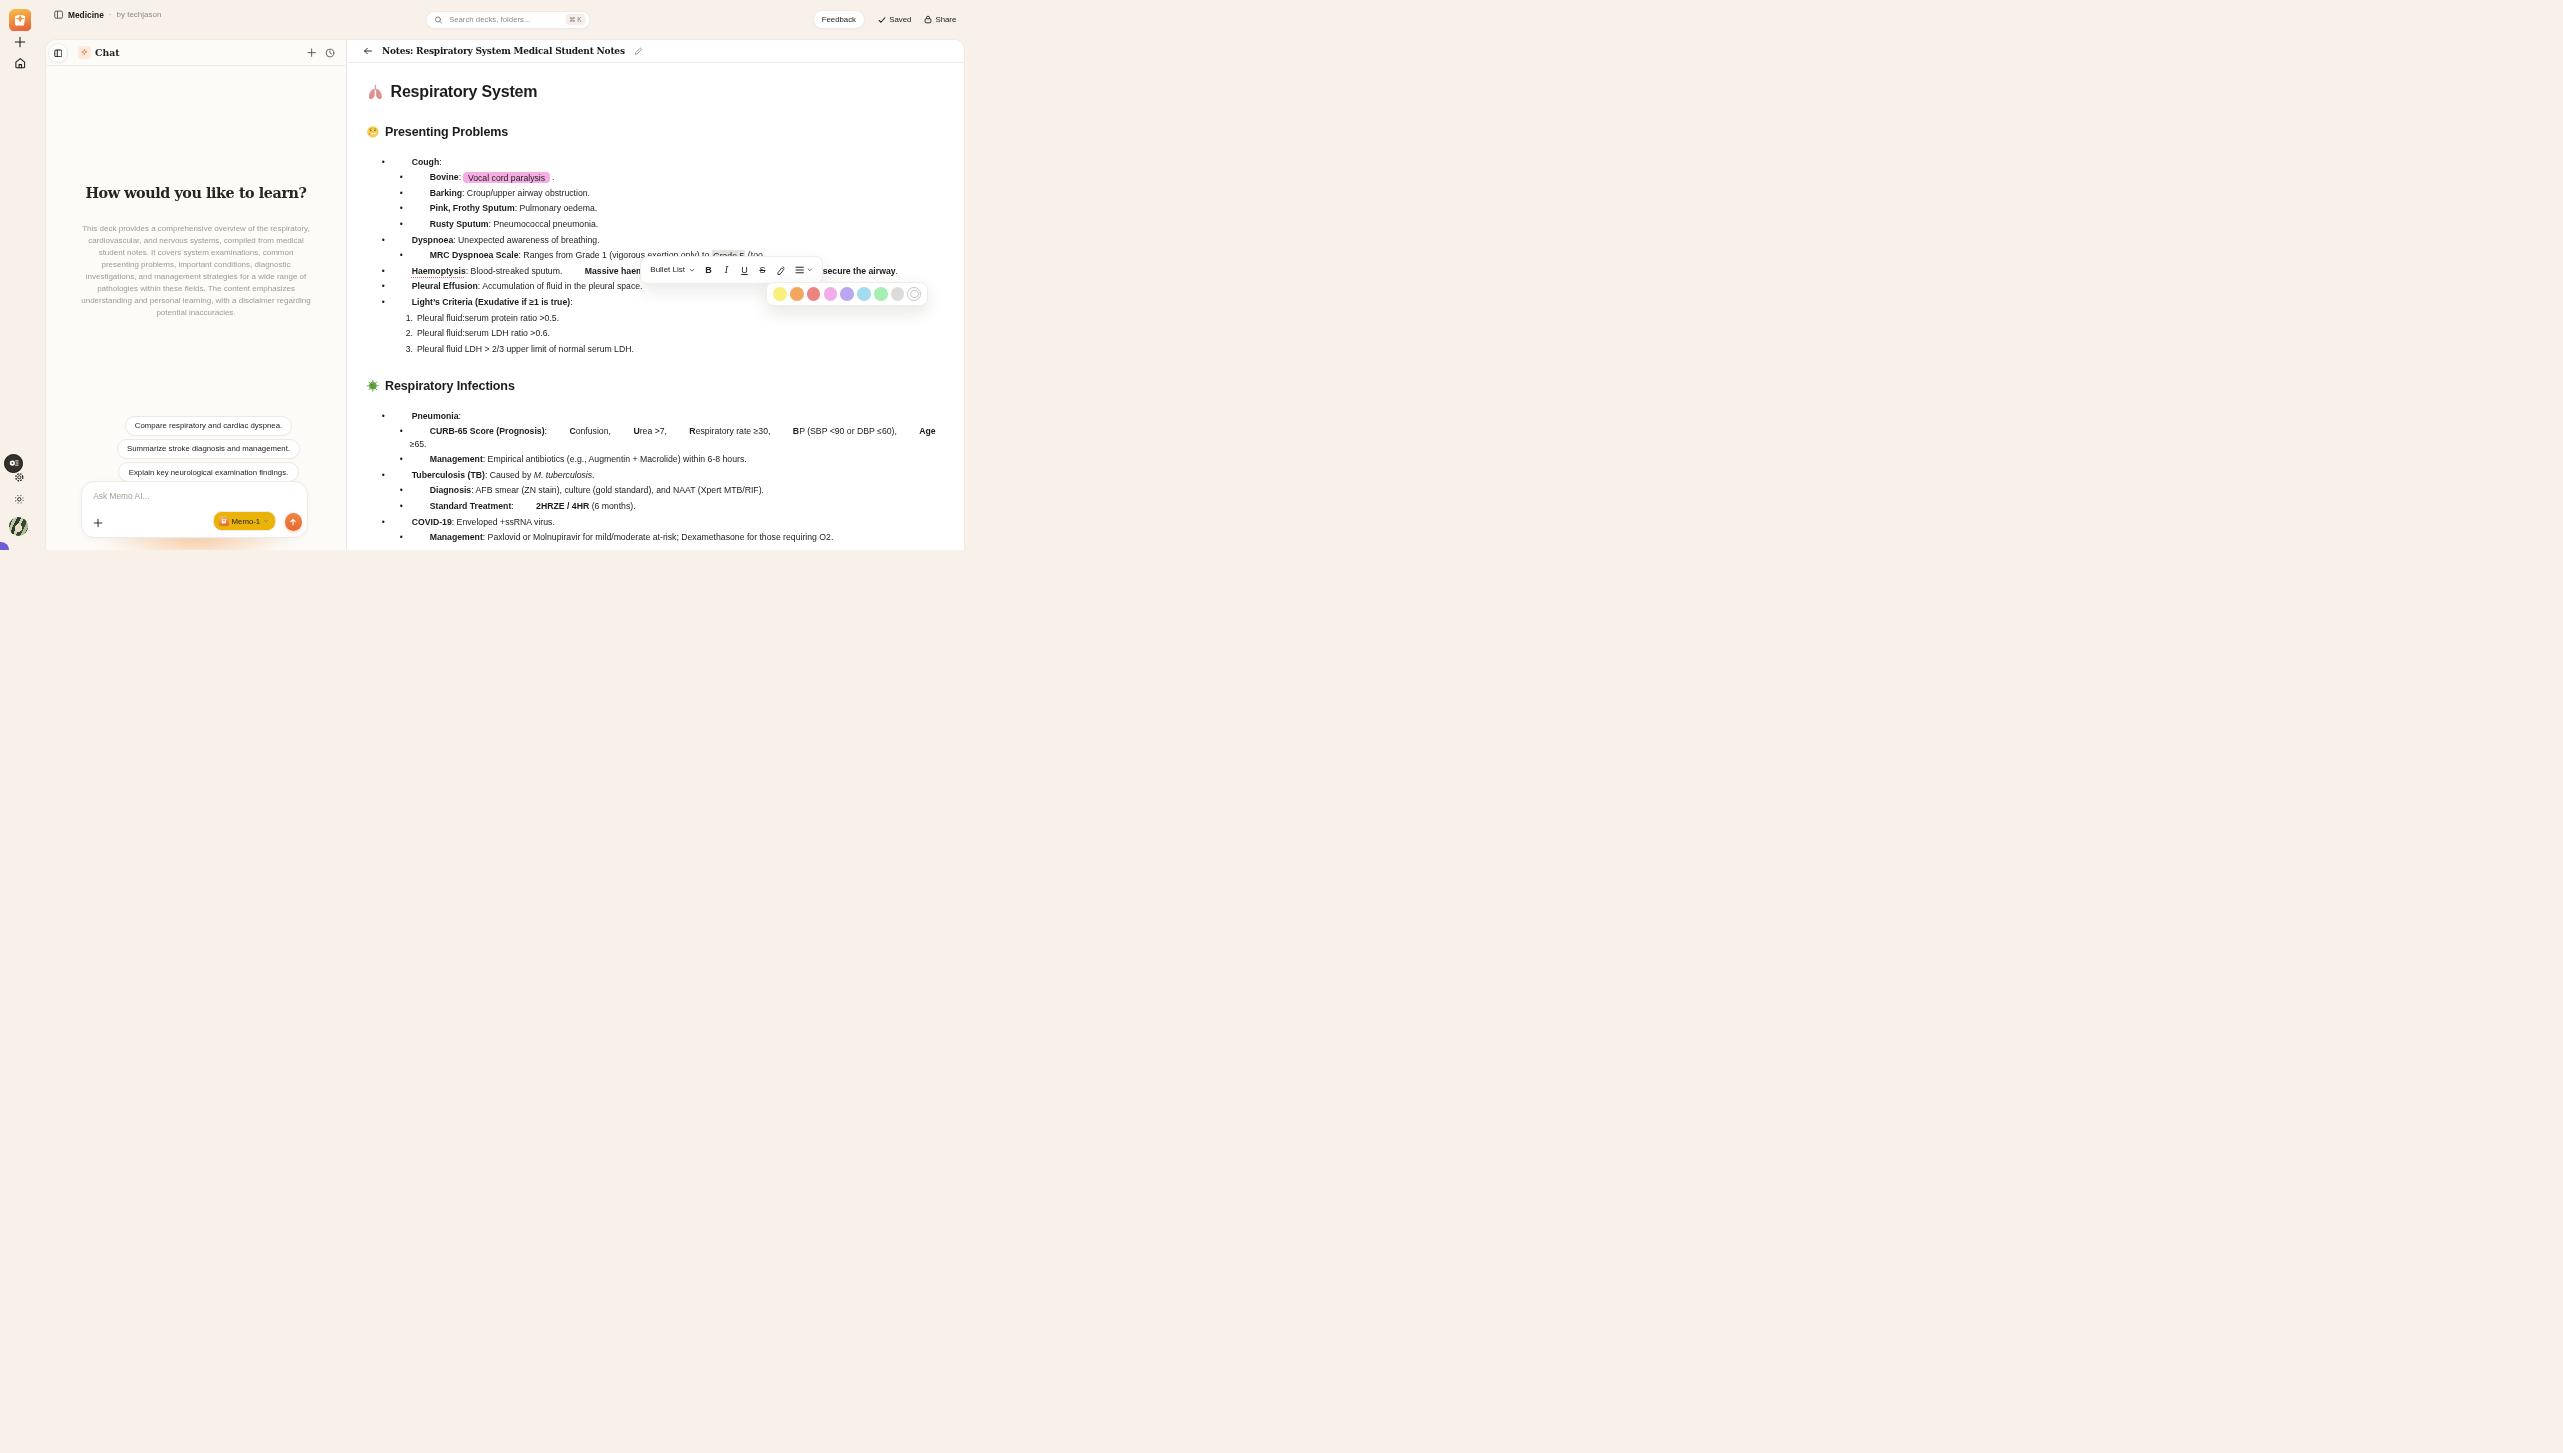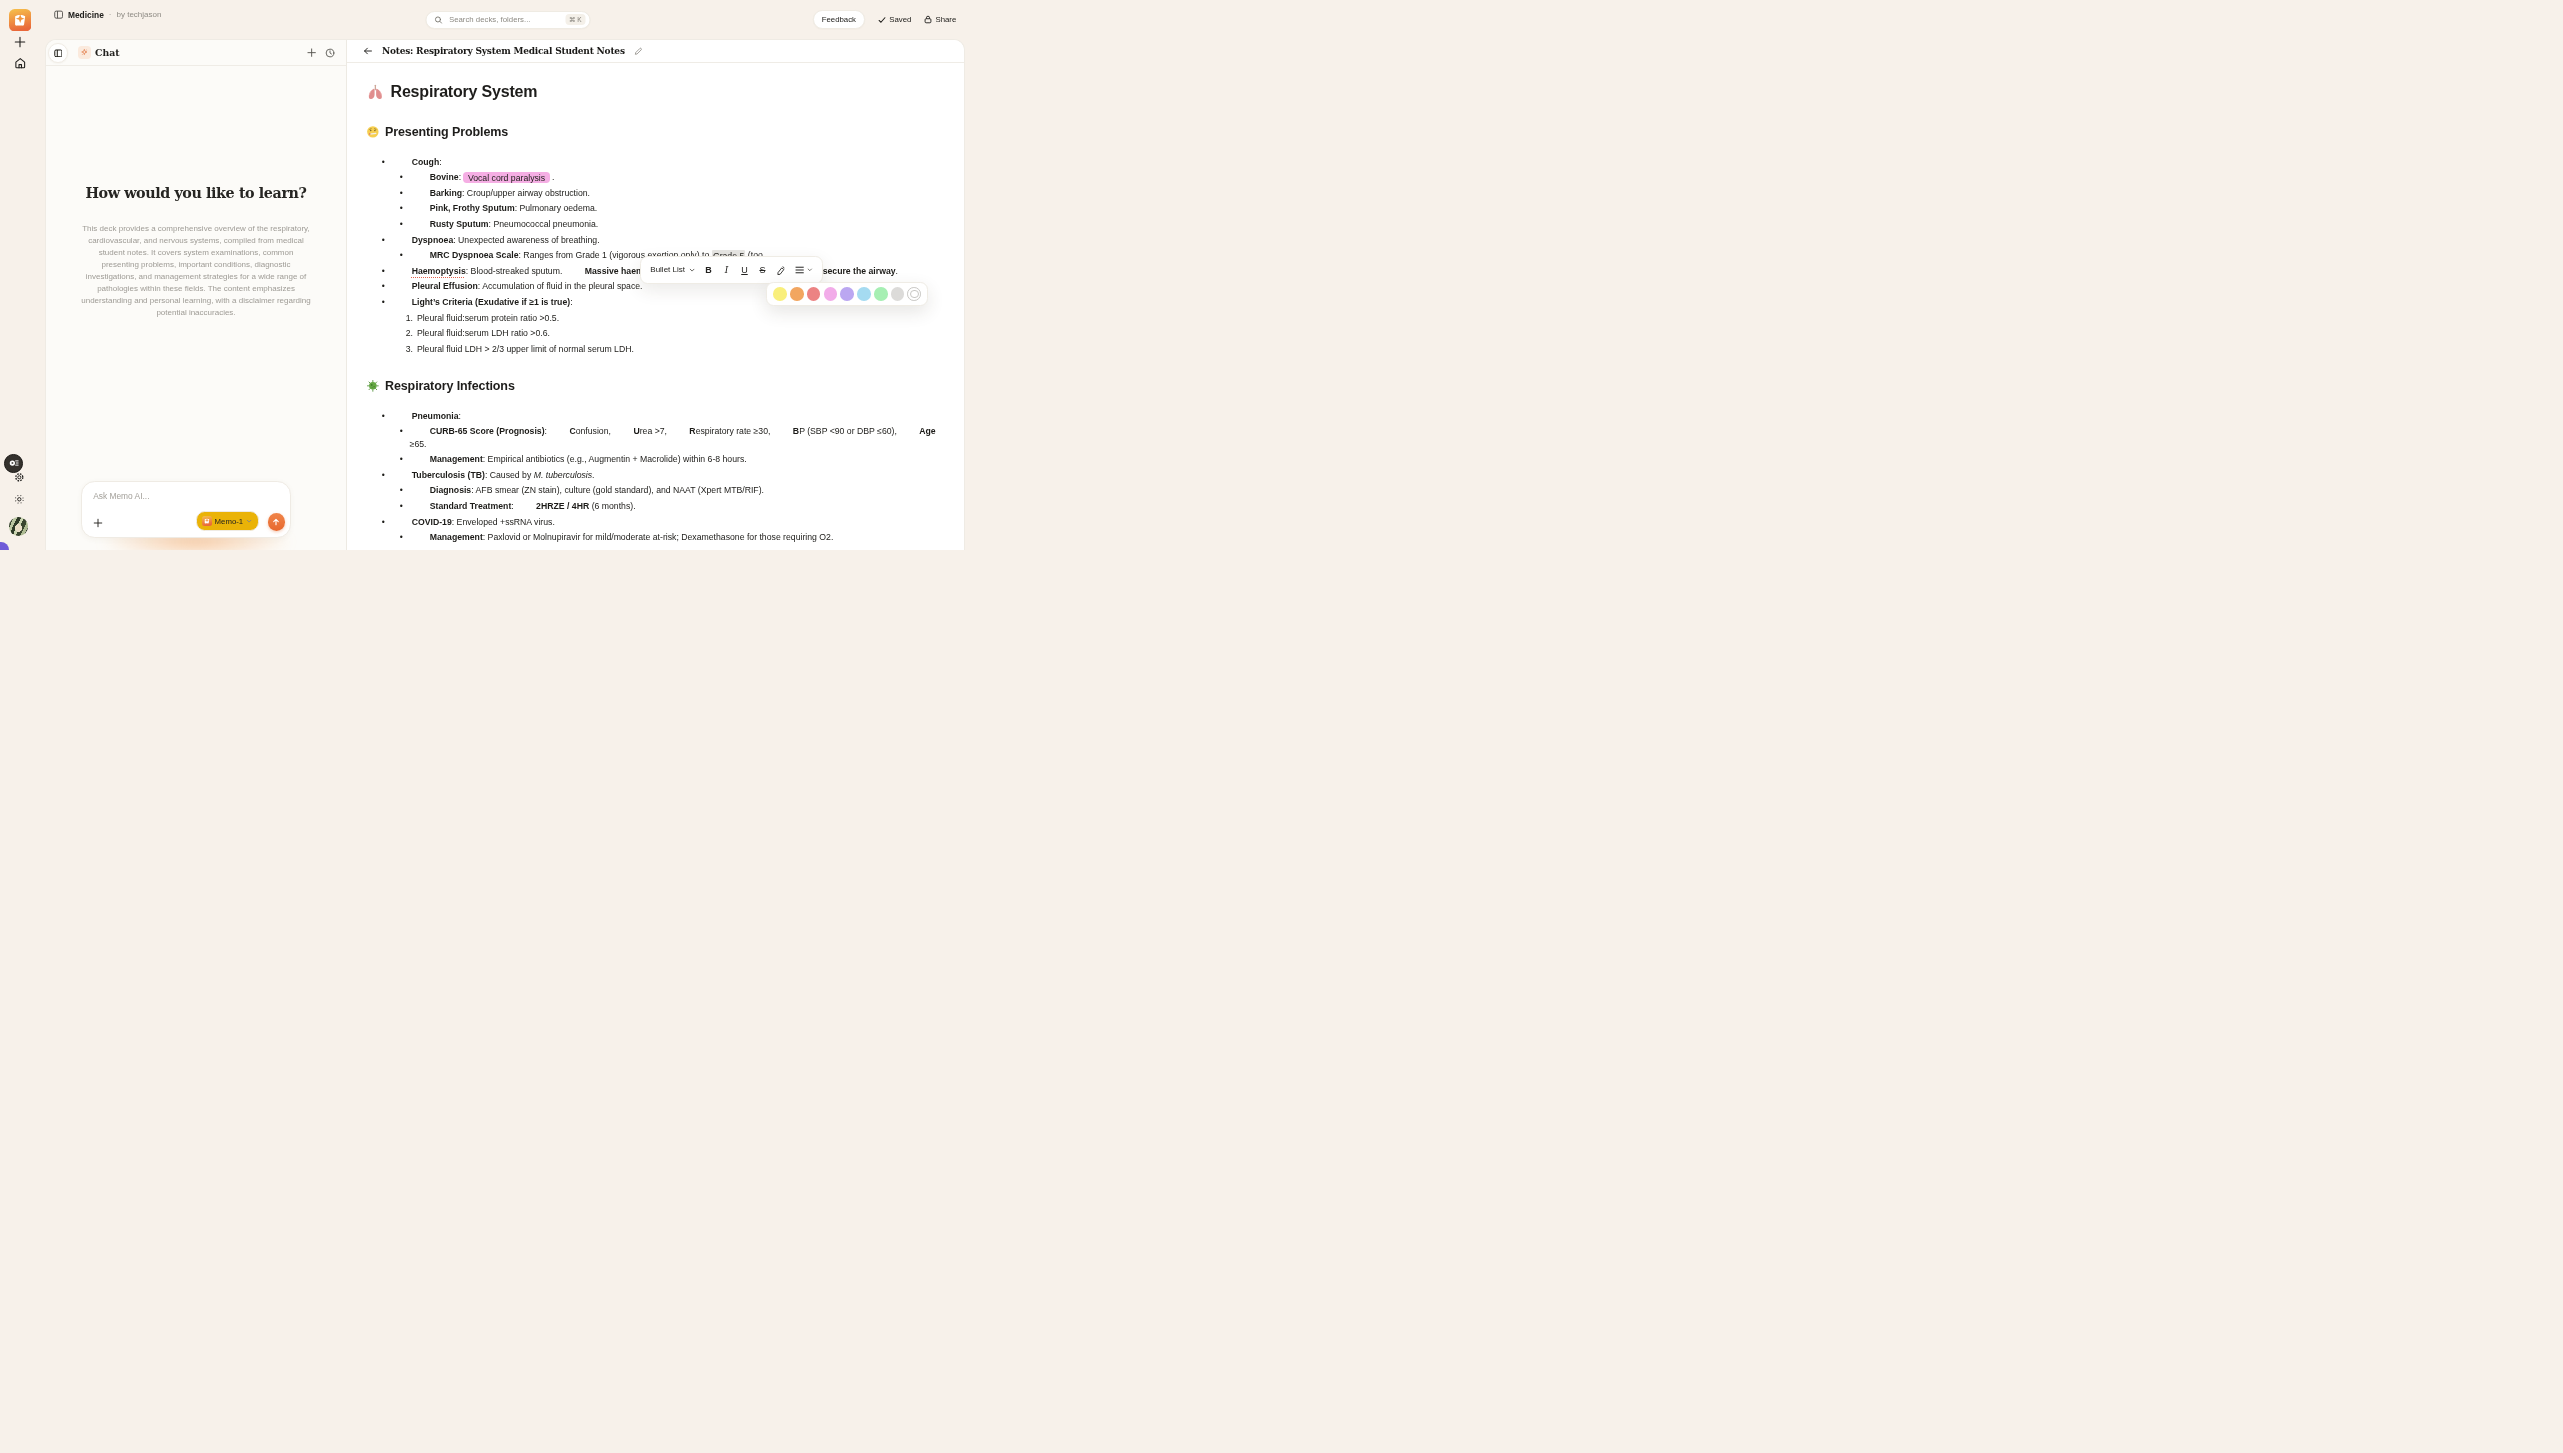--- a/index.html
+++ b/index.html
@@ -62,21 +62,21 @@
   .chat-hero{position:absolute;left:12.5px;right:12.5px;top:145px;text-align:center;}
   .hero-title{font-family:"DejaVu Serif",serif;font-weight:700;font-size:14.3px;letter-spacing:-0.4px;color:#262522;}
   .hero-desc{margin:22px auto 0;max-width:232px;font-size:8px;line-height:12px;color:#9E9B95;}
 
   .suggestions{position:absolute;left:0;right:0;top:376px;display:flex;flex-direction:column;align-items:center;gap:3.7px;padding-left:25px;}
   .sugg{background:#fff;border:0.6px solid #EDE9E2;border-radius:10px;height:17.5px;display:flex;align-items:center;
         padding:0 9.3px;font-size:7.8px;color:#24231F;cursor:pointer;box-shadow:0 0.6px 1.2px rgba(90,70,40,.03);}
 
   .input-glow{position:absolute;left:54px;right:54px;top:486px;height:32px;border-radius:50%;
         background:radial-gradient(ellipse at center,rgba(243,160,88,.55),rgba(243,160,88,0) 72%);filter:blur(5.6px);}
-  .chat-input-card{position:absolute;left:35px;top:441px;width:210px;height:57px;background:#fff;
+  .chat-input-card{position:absolute;left:35px;top:441px;width:227px;height:57px;background:#fff;
         border:0.6px solid #EFEBE4;border-radius:13.7px;box-sizing:border-box;box-shadow:0 1.2px 5px rgba(120,90,50,.05);}
   .chat-input{position:absolute;left:11.2px;top:9.3px;right:11.2px;font-size:8.4px;color:#A3A09A;cursor:text;}
   .input-plus{position:absolute;left:10px;bottom:8px;width:11.2px;height:11.2px;cursor:pointer;display:flex;align-items:center;justify-content:center;}
   .model-pill{position:absolute;right:31px;bottom:6.2px;height:17.5px;border:0.6px solid #EFEBE4;border-radius:8.7px;
         display:flex;align-items:center;gap:3px;padding:0 5.6px 0 4.4px;cursor:pointer;background:#eab308;}
   .model-pill .mlogo{width:10px;height:10px;}
   .model-name{font-size:7.8px;color:#24231F;}
   .send-btn{position:absolute;right:5px;bottom:6.2px;width:17.5px;height:17.5px;border-radius:50%;cursor:pointer;
         background:linear-gradient(180deg,#F0854A,#E8682E);display:flex;align-items:center;justify-content:center;
         box-shadow:0 1.2px 3.1px rgba(220,110,50,.35);}
@@ -242,20 +242,25 @@
               <path d="M8 4.6V8l2.4 1.6"></path>
           </svg>
         </span>
       </div>
 
       <div class="chat-hero">
         <div class="hero-title">How would you like to learn?</div>
         <div class="hero-desc">This deck provides a comprehensive overview of the respiratory, cardiovascular, and nervous systems, compiled from medical student notes. It covers system examinations, common presenting problems, important conditions, diagnostic investigations, and management strategies for a wide range of pathologies within these fields. The content emphasizes understanding and personal learning, with a disclaimer regarding potential inaccuracies.</div>
       </div>
 
+      <div class="suggestions" id="suggestions">
+          <div class="sugg">Compare respiratory and cardiac dyspnea.</div>
+          <div class="sugg">Summarize stroke diagnosis and management.</div>
+          <div class="sugg">Explain key neurological examination findings.</div>
+        </div>
 
       <div class="input-glow"></div>
       <div class="chat-input-card">
         <div class="chat-input">Ask Memo AI...</div>
         <span class="input-plus">
           <svg width="10" height="10" viewBox="0 0 16 16">
               <path d="M8 2v12M2 8h12" stroke="#24231F" stroke-width="1.5" stroke-linecap="round"></path>
             </svg>
         </span>
         <div class="model-pill">

